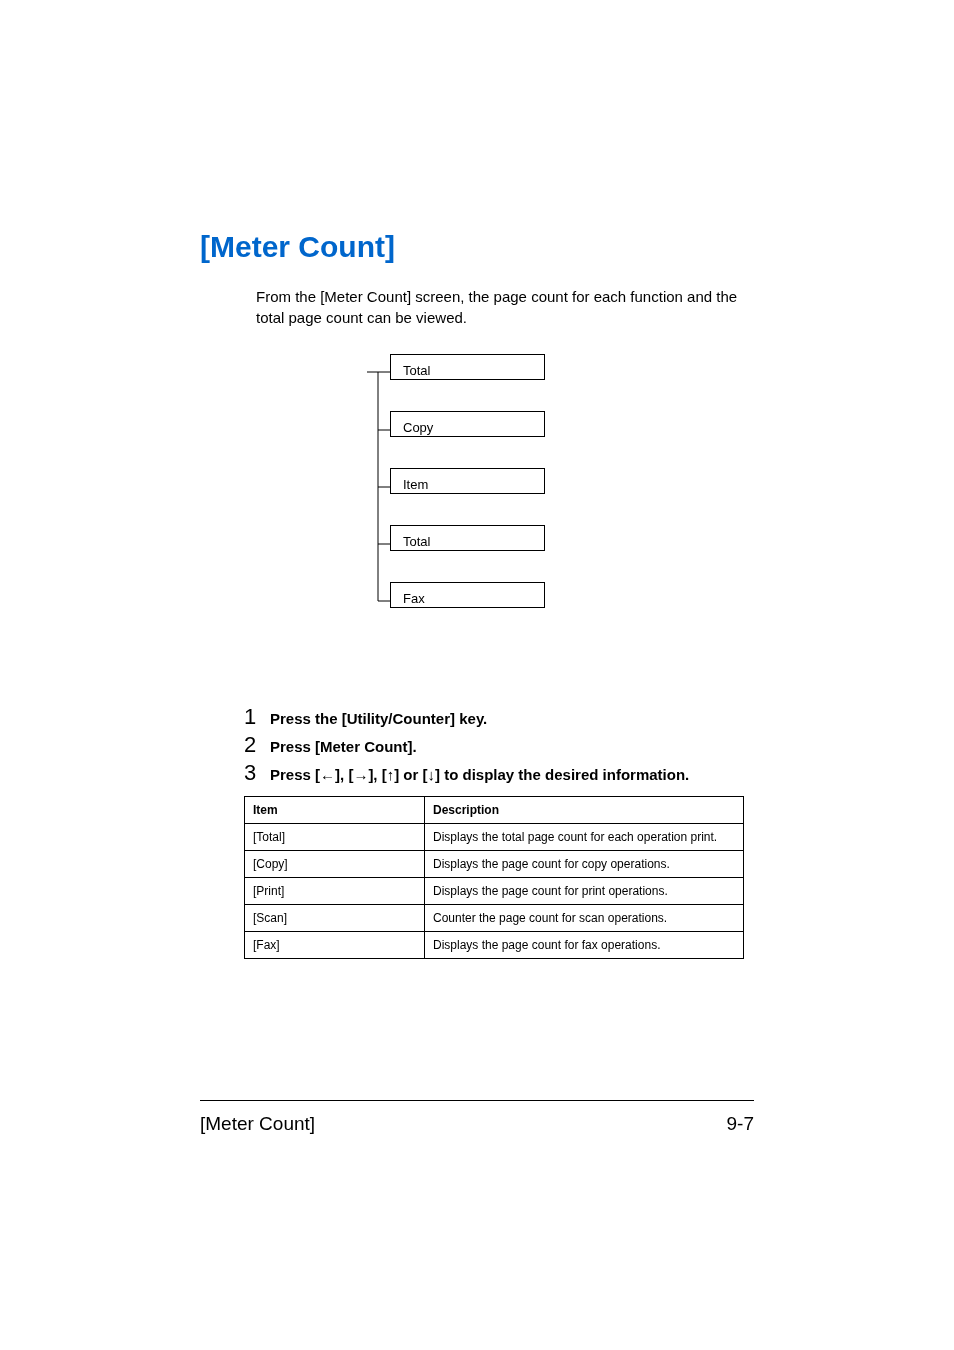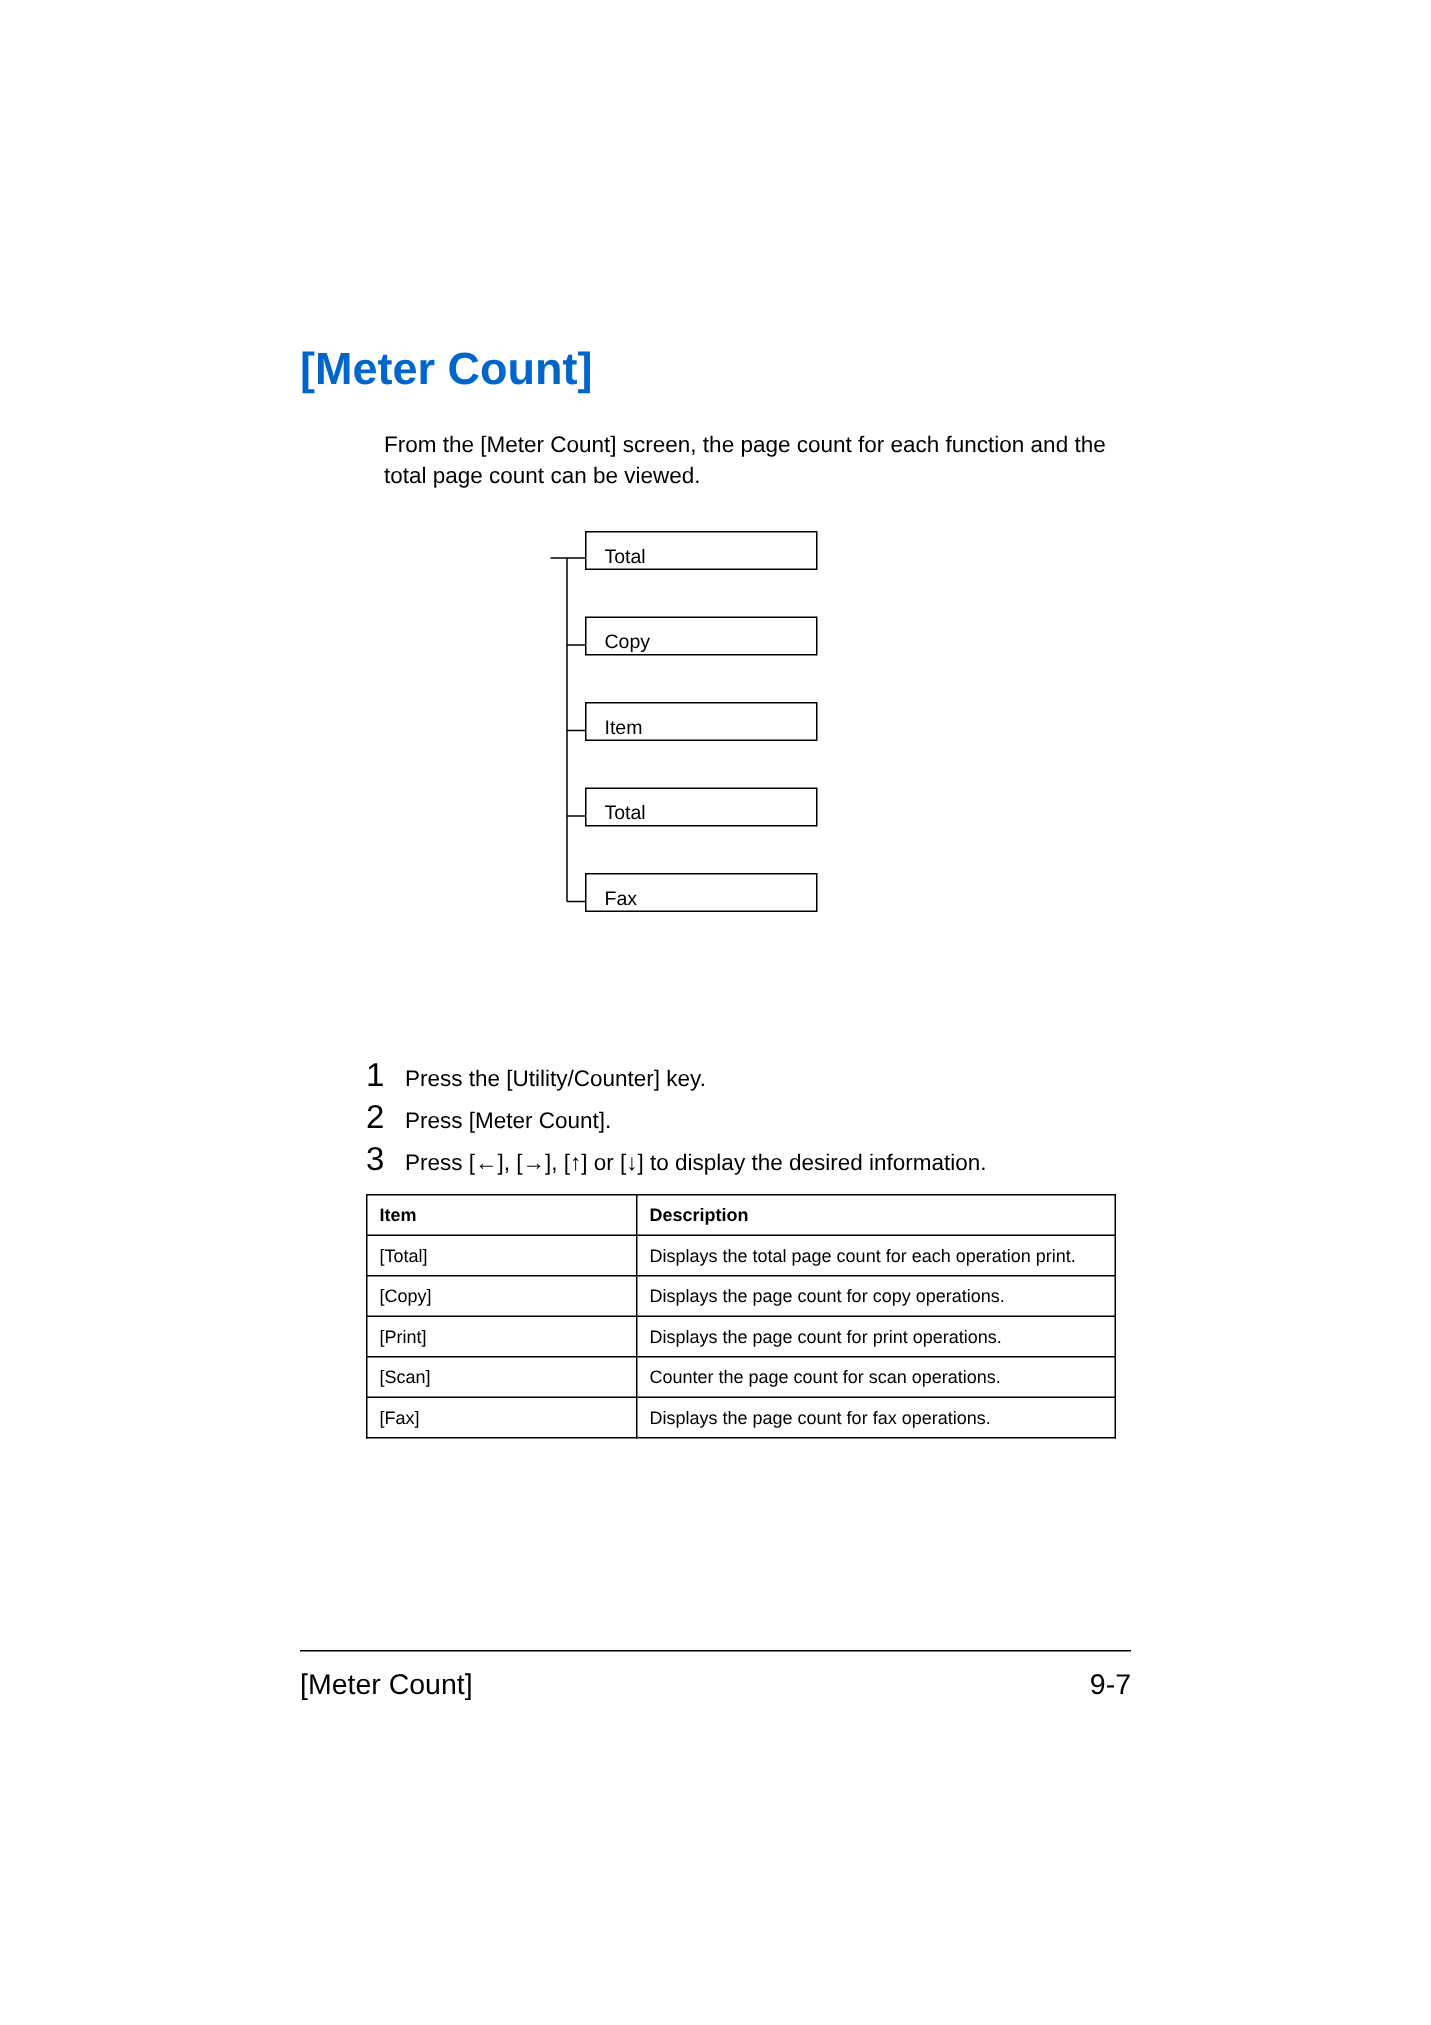--- a/index.html
+++ b/index.html
@@ -78,20 +78,21 @@
     }
     .step-num {
       font-size: 22px;
       font-weight: normal;
       width: 20px;
       font-family: Arial, sans-serif;
     }
     .step-text {
       font-size: 15px;
       margin-left: 6px;
+      font-weight: bold;
     }
     .arrow {
       font-size: 15px;
     }
     .desc-table {
       margin-left: 44px;
       border-collapse: collapse;
       width: 500px;
       font-size: 12px;
     }

